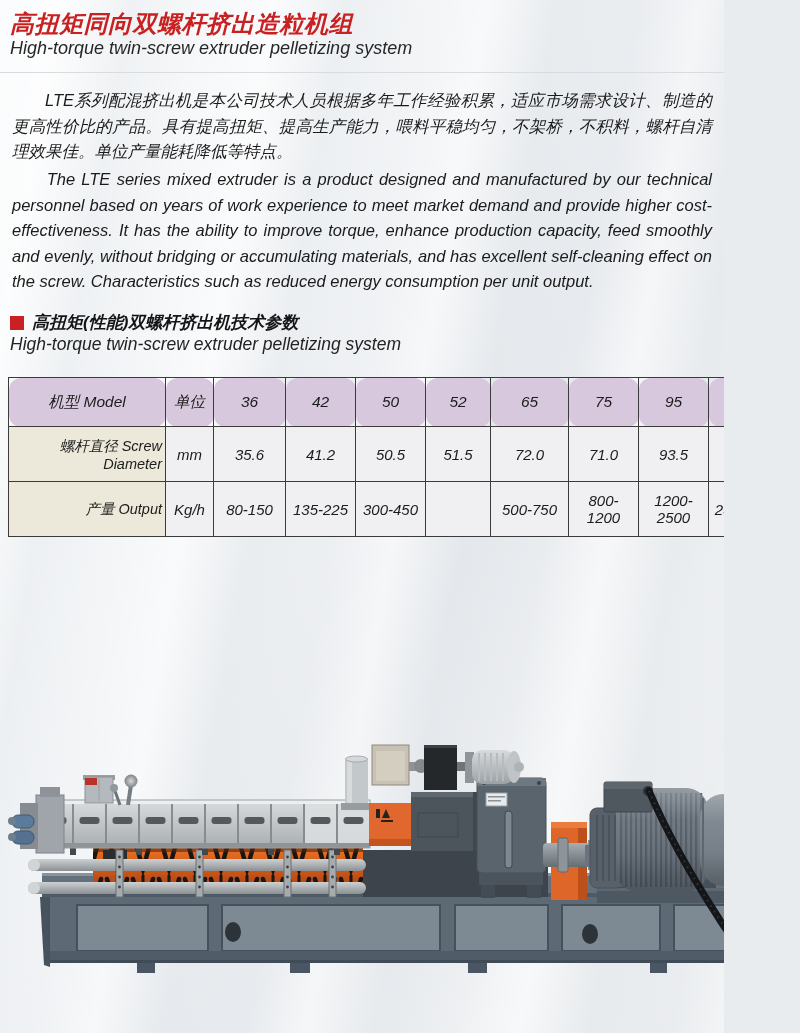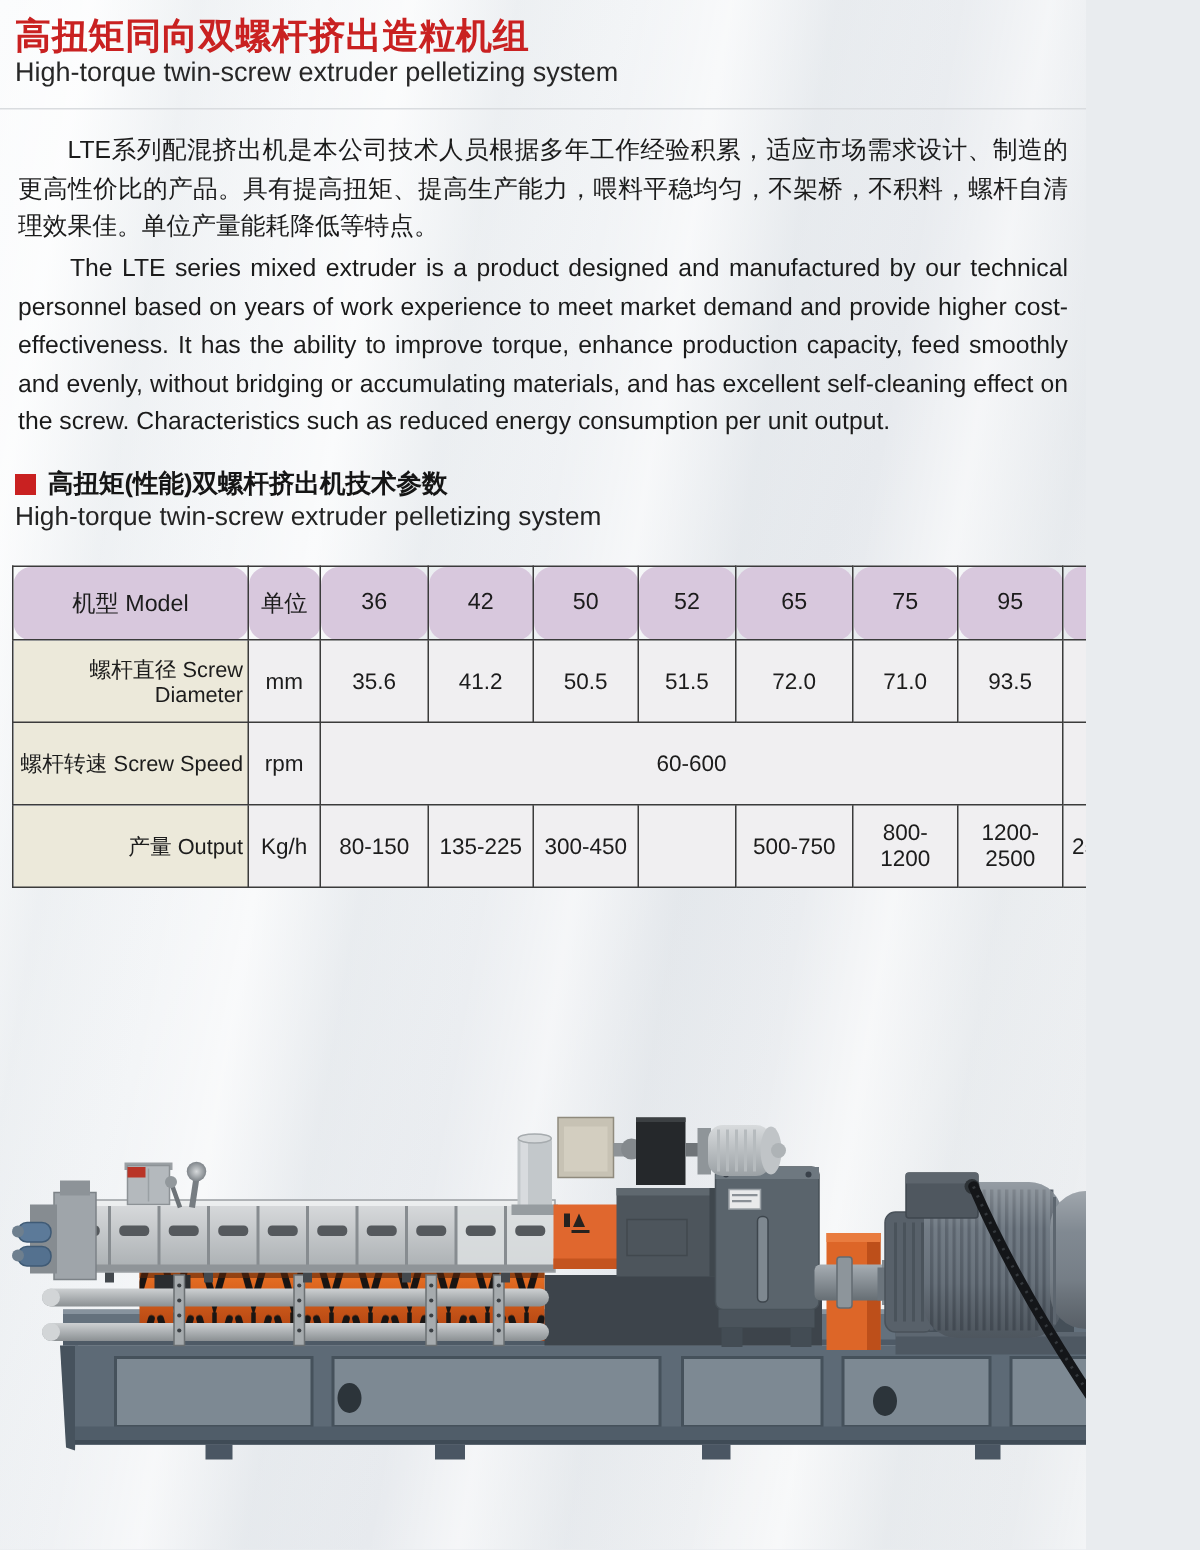--- a/index.html
+++ b/index.html
@@ -8,20 +8,21 @@
     color:#1e1e1e;
     background:#e9ecef;
   }
   .sheet{
     position:relative;width:724px;height:1033px;overflow:hidden;
     background:
       repeating-linear-gradient(100deg,
         rgba(255,255,255,.00) 0px, rgba(255,255,255,.55) 60px,
         rgba(222,227,231,.35) 130px, rgba(255,255,255,.0) 210px),
       linear-gradient(115deg,#fbfcfd 0%,#f3f5f7 35%,#e7eaee 60%,#eff1f3 80%,#e8ebee 100%);
+    font-style: italic;
   }
   .title{
     position:absolute;top:8px;left:10px;margin:0;
     font-size:24px;font-weight:bold;color:var(--accent-red,#c92121);
     letter-spacing:.5px;
   }
   .subtitle{
     position:absolute;top:38px;left:10px;margin:0;
     font-size:18px;font-weight:400;color:#272727;
   }
@@ -115,26 +116,20 @@
         <td>35.6</td>
         <td>41.2</td>
         <td>50.5</td>
         <td>51.5</td>
         <td>72.0</td>
         <td>71.0</td>
         <td>93.5</td>
         <td>132</td>
       </tr>
       <tr>
-        <td class="lbl">螺杆转速 Screw Speed</td>
-        <td>rpm</td>
-        <td colspan="7">60-600</td>
-        <td>40-400</td>
-      </tr>
-      <tr>
         <td class="lbl">产量 Output</td>
         <td>Kg/h</td>
         <td>80-150</td>
         <td>135-225</td>
         <td>300-450</td>
         <td></td>
         <td>500-750</td>
         <td>800-1200</td>
         <td>1200-2500</td>
         <td>2500-4500</td>

